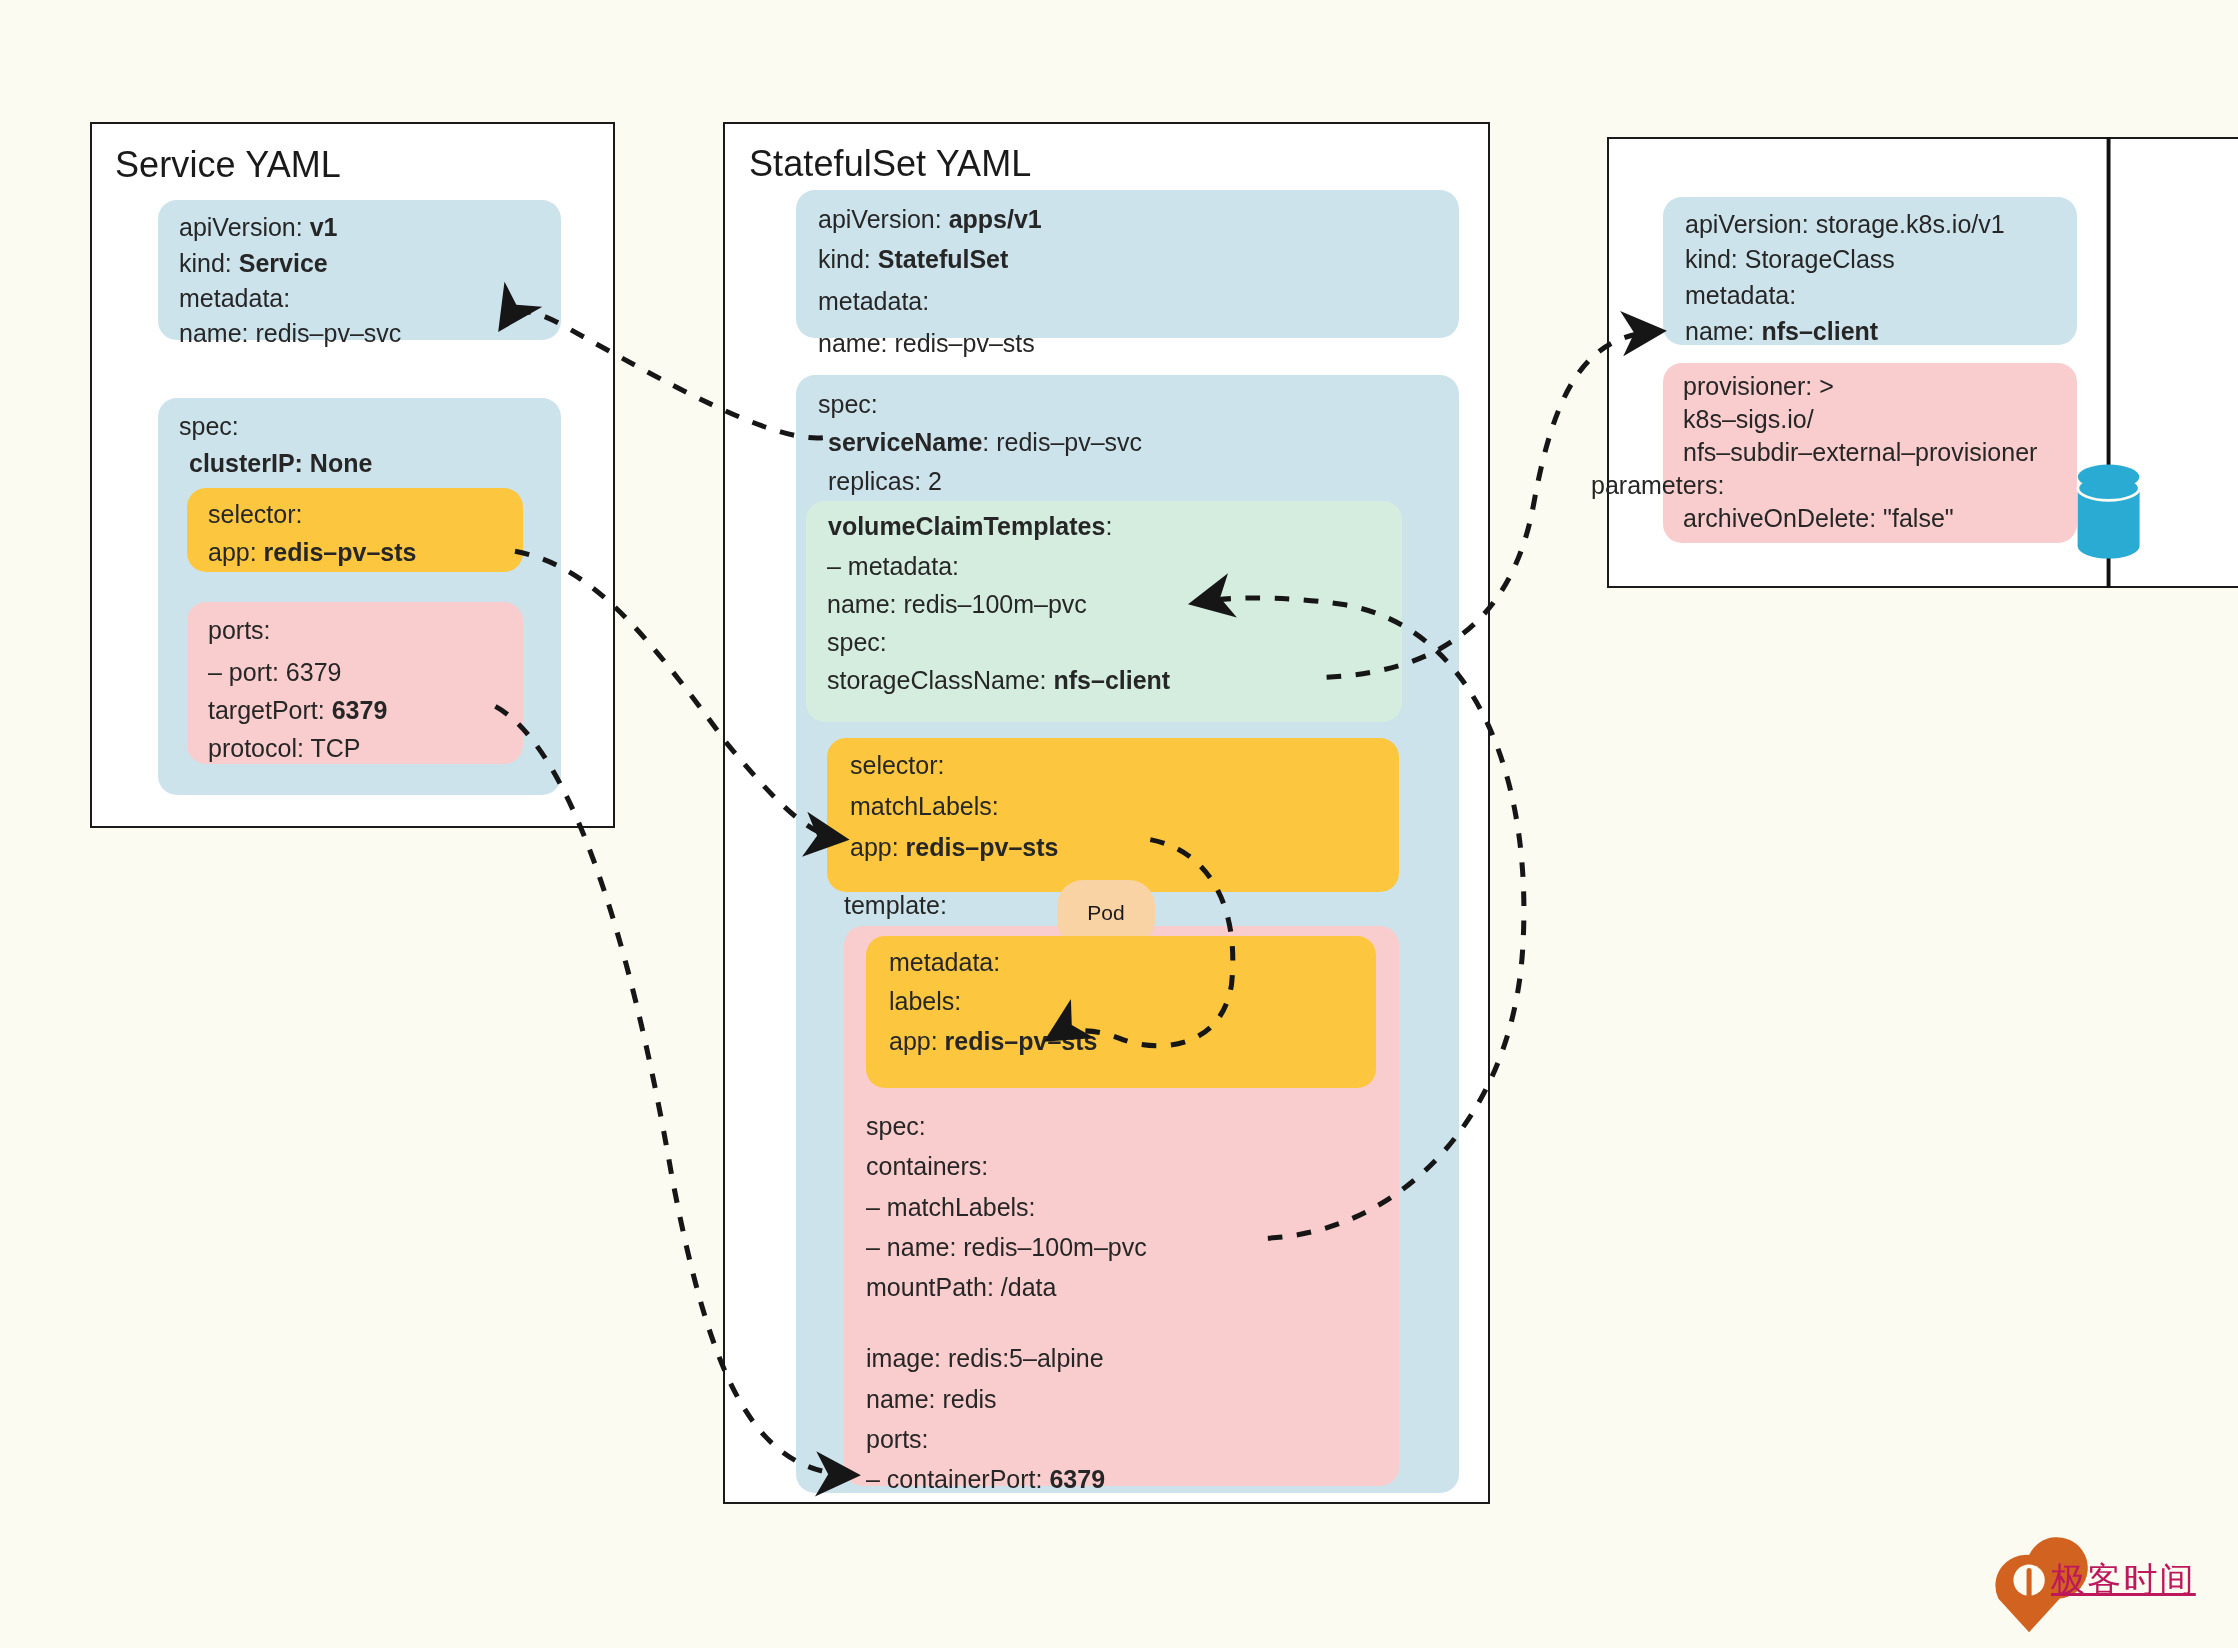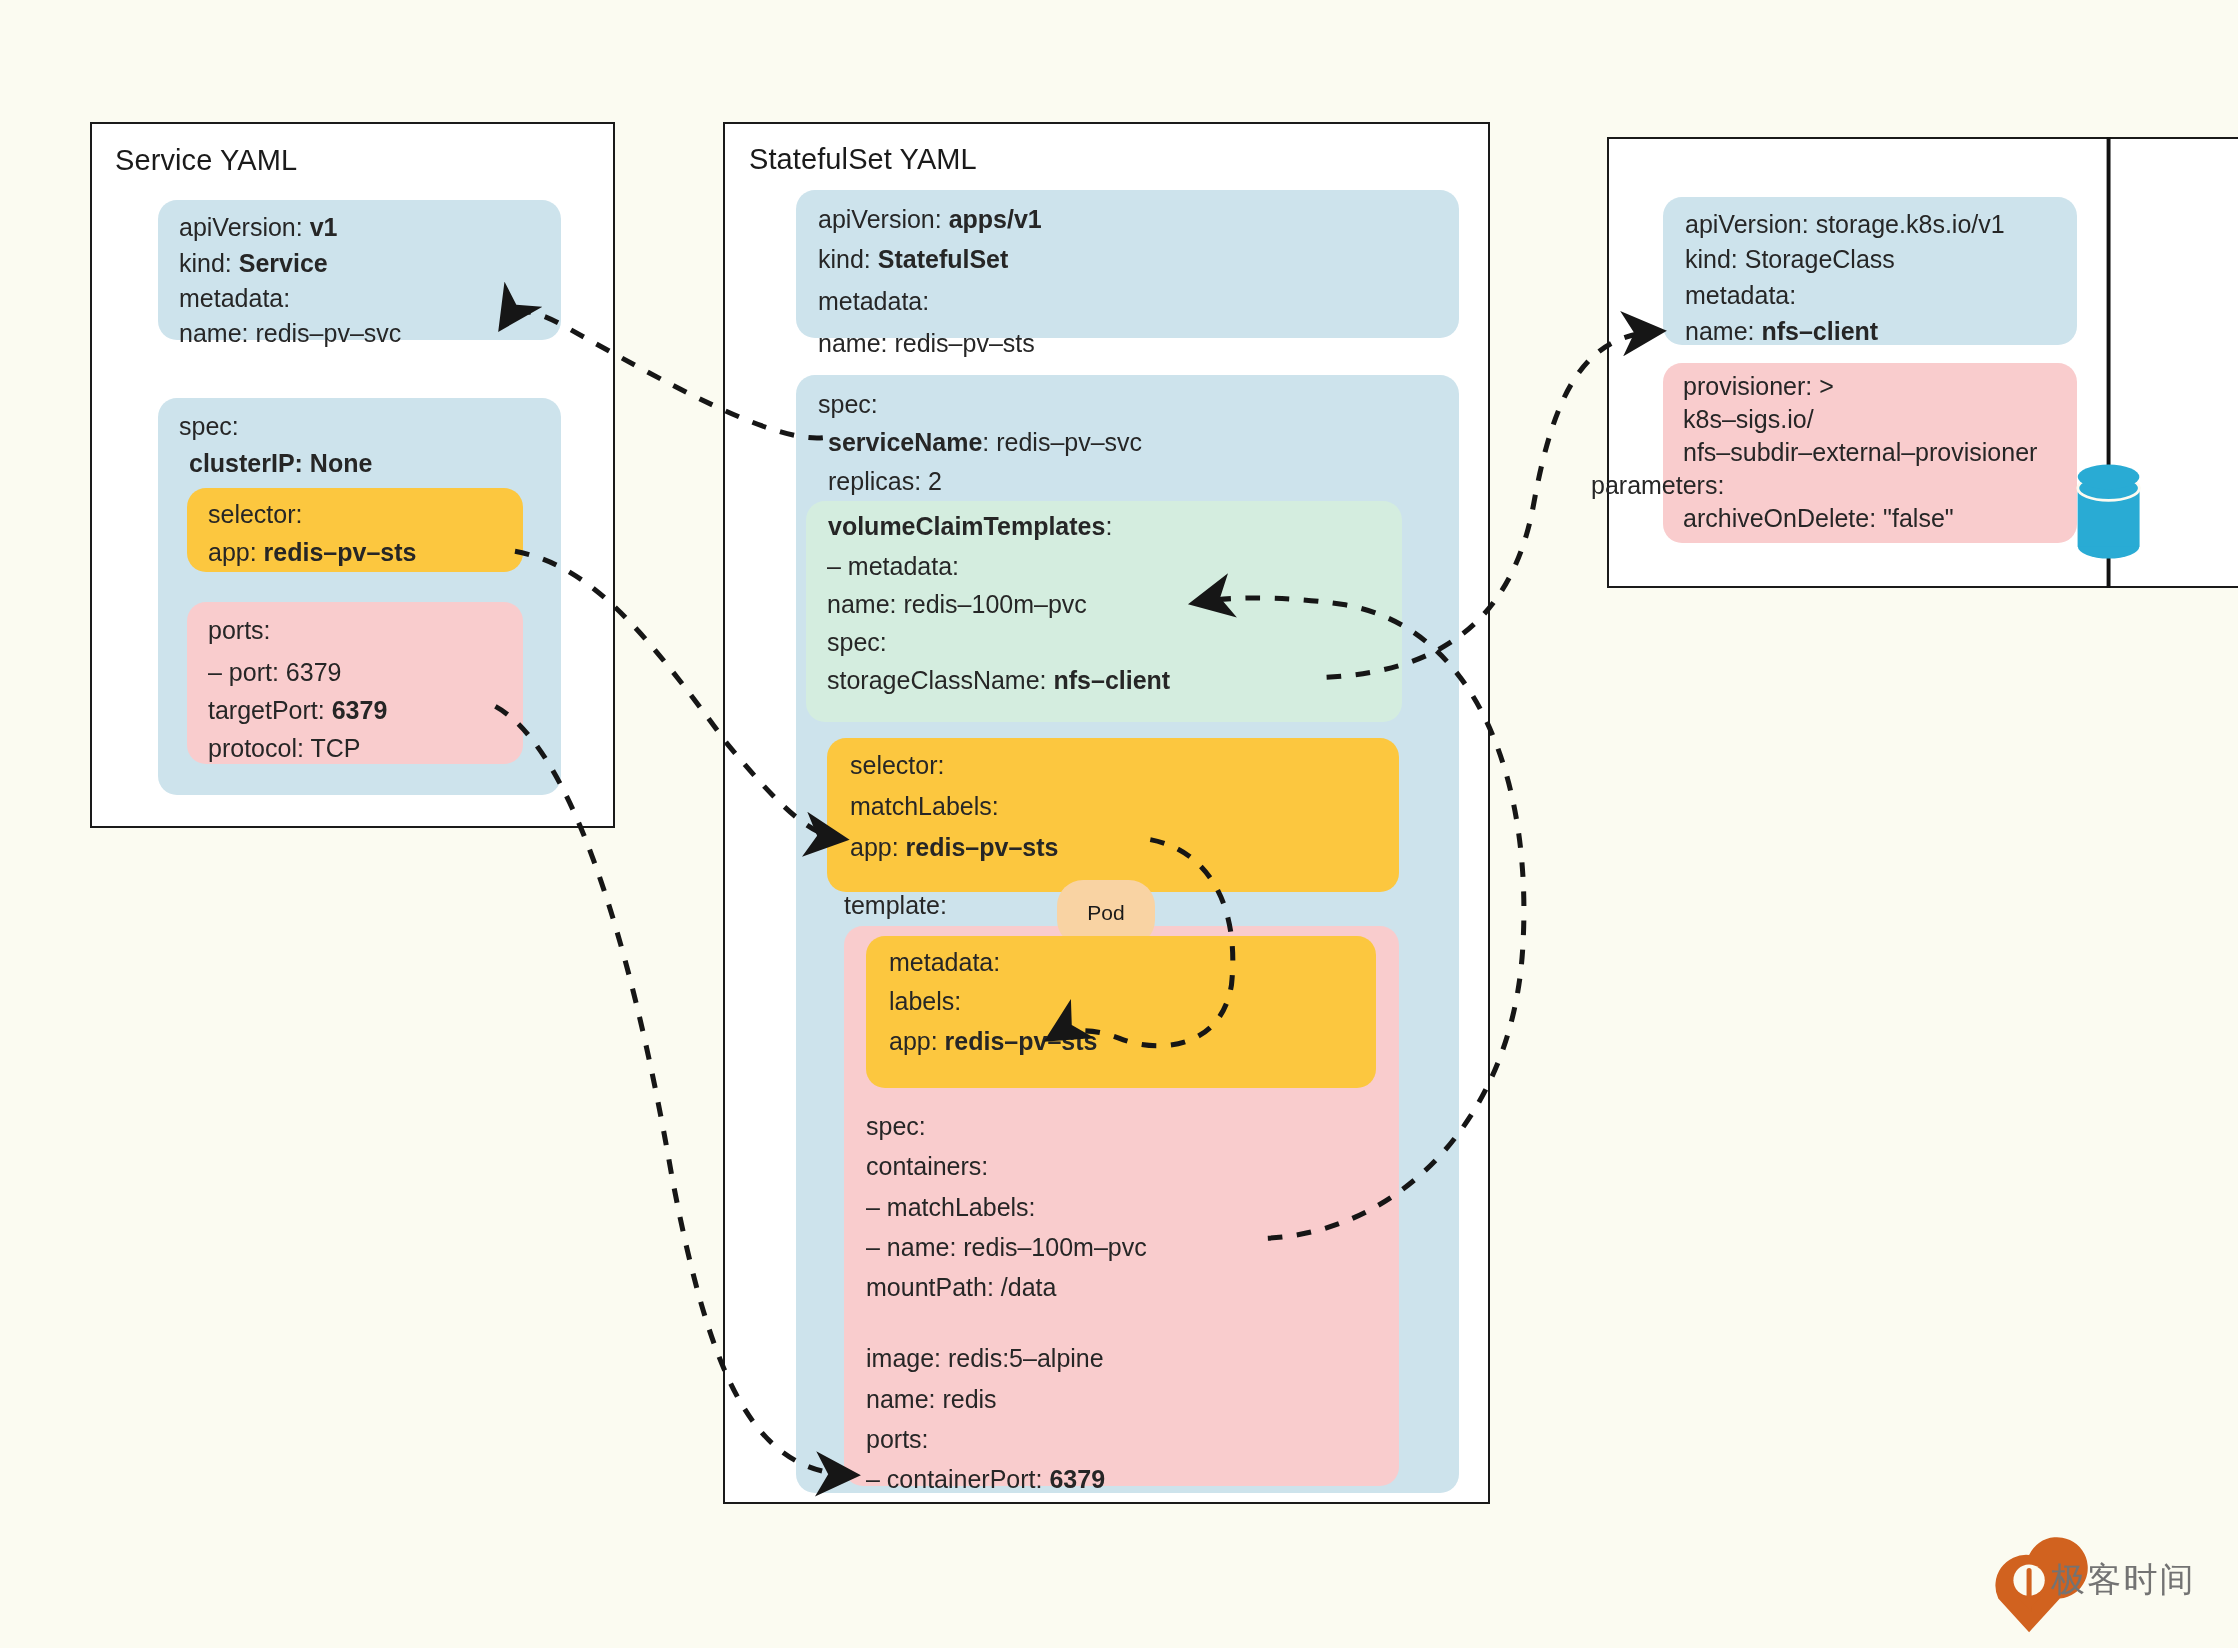--- a/index.html
+++ b/index.html
@@ -12,21 +12,21 @@
   }
   #stage{position:absolute;inset:0;}
   .panel{
     position:absolute;
     background:#FFFFFF;
     border:2.8px solid #1A1A1A;
     box-sizing:border-box;
   }
   .panel-title{
     position:absolute;
-    font-size:29px;
+    font-size:36px;
     color:#1A1A1A;
     letter-spacing:0.1px;
     white-space:nowrap;
   }
   .card{
     position:absolute;
     border-radius:19px;
     box-sizing:border-box;
   }
   .blue{background:#CDE3EC;}
@@ -44,21 +44,21 @@
   .badge{
     position:absolute;
     background:#F9D3A3;
     border-radius:26px;
     display:flex;align-items:center;justify-content:center;
     font-size:21px;color:#1A1A1A;
   }
   .badge.dashed{border:3.9px dashed #151515;border-radius:32px;}
   svg.overlay{position:absolute;left:0;top:0;width:2239px;height:1649px;pointer-events:none;}
   .wm{position:absolute;display:flex;align-items:center;gap:12.3px;}
-  .wm-text{font-size:34px;color:#737373;letter-spacing:2.2px;font-family:"DejaVu Sans", sans-serif;}
+  .wm-text{font-size:34px;color:#be185d;letter-spacing:2.2px;font-family:"DejaVu Sans", sans-serif;text-decoration:underline;}
 </style>
 </head>
 <body>
 
 <div id="stage">
 
   <div class="panel" style="left:90px;top:122px;width:525px;height:706px;"></div>
   <div class="panel-title" style="left:115px;top:144px;">Service YAML</div>
 
   <div class="card blue" style="left:158px;top:200px;width:403px;height:140px;"></div>

